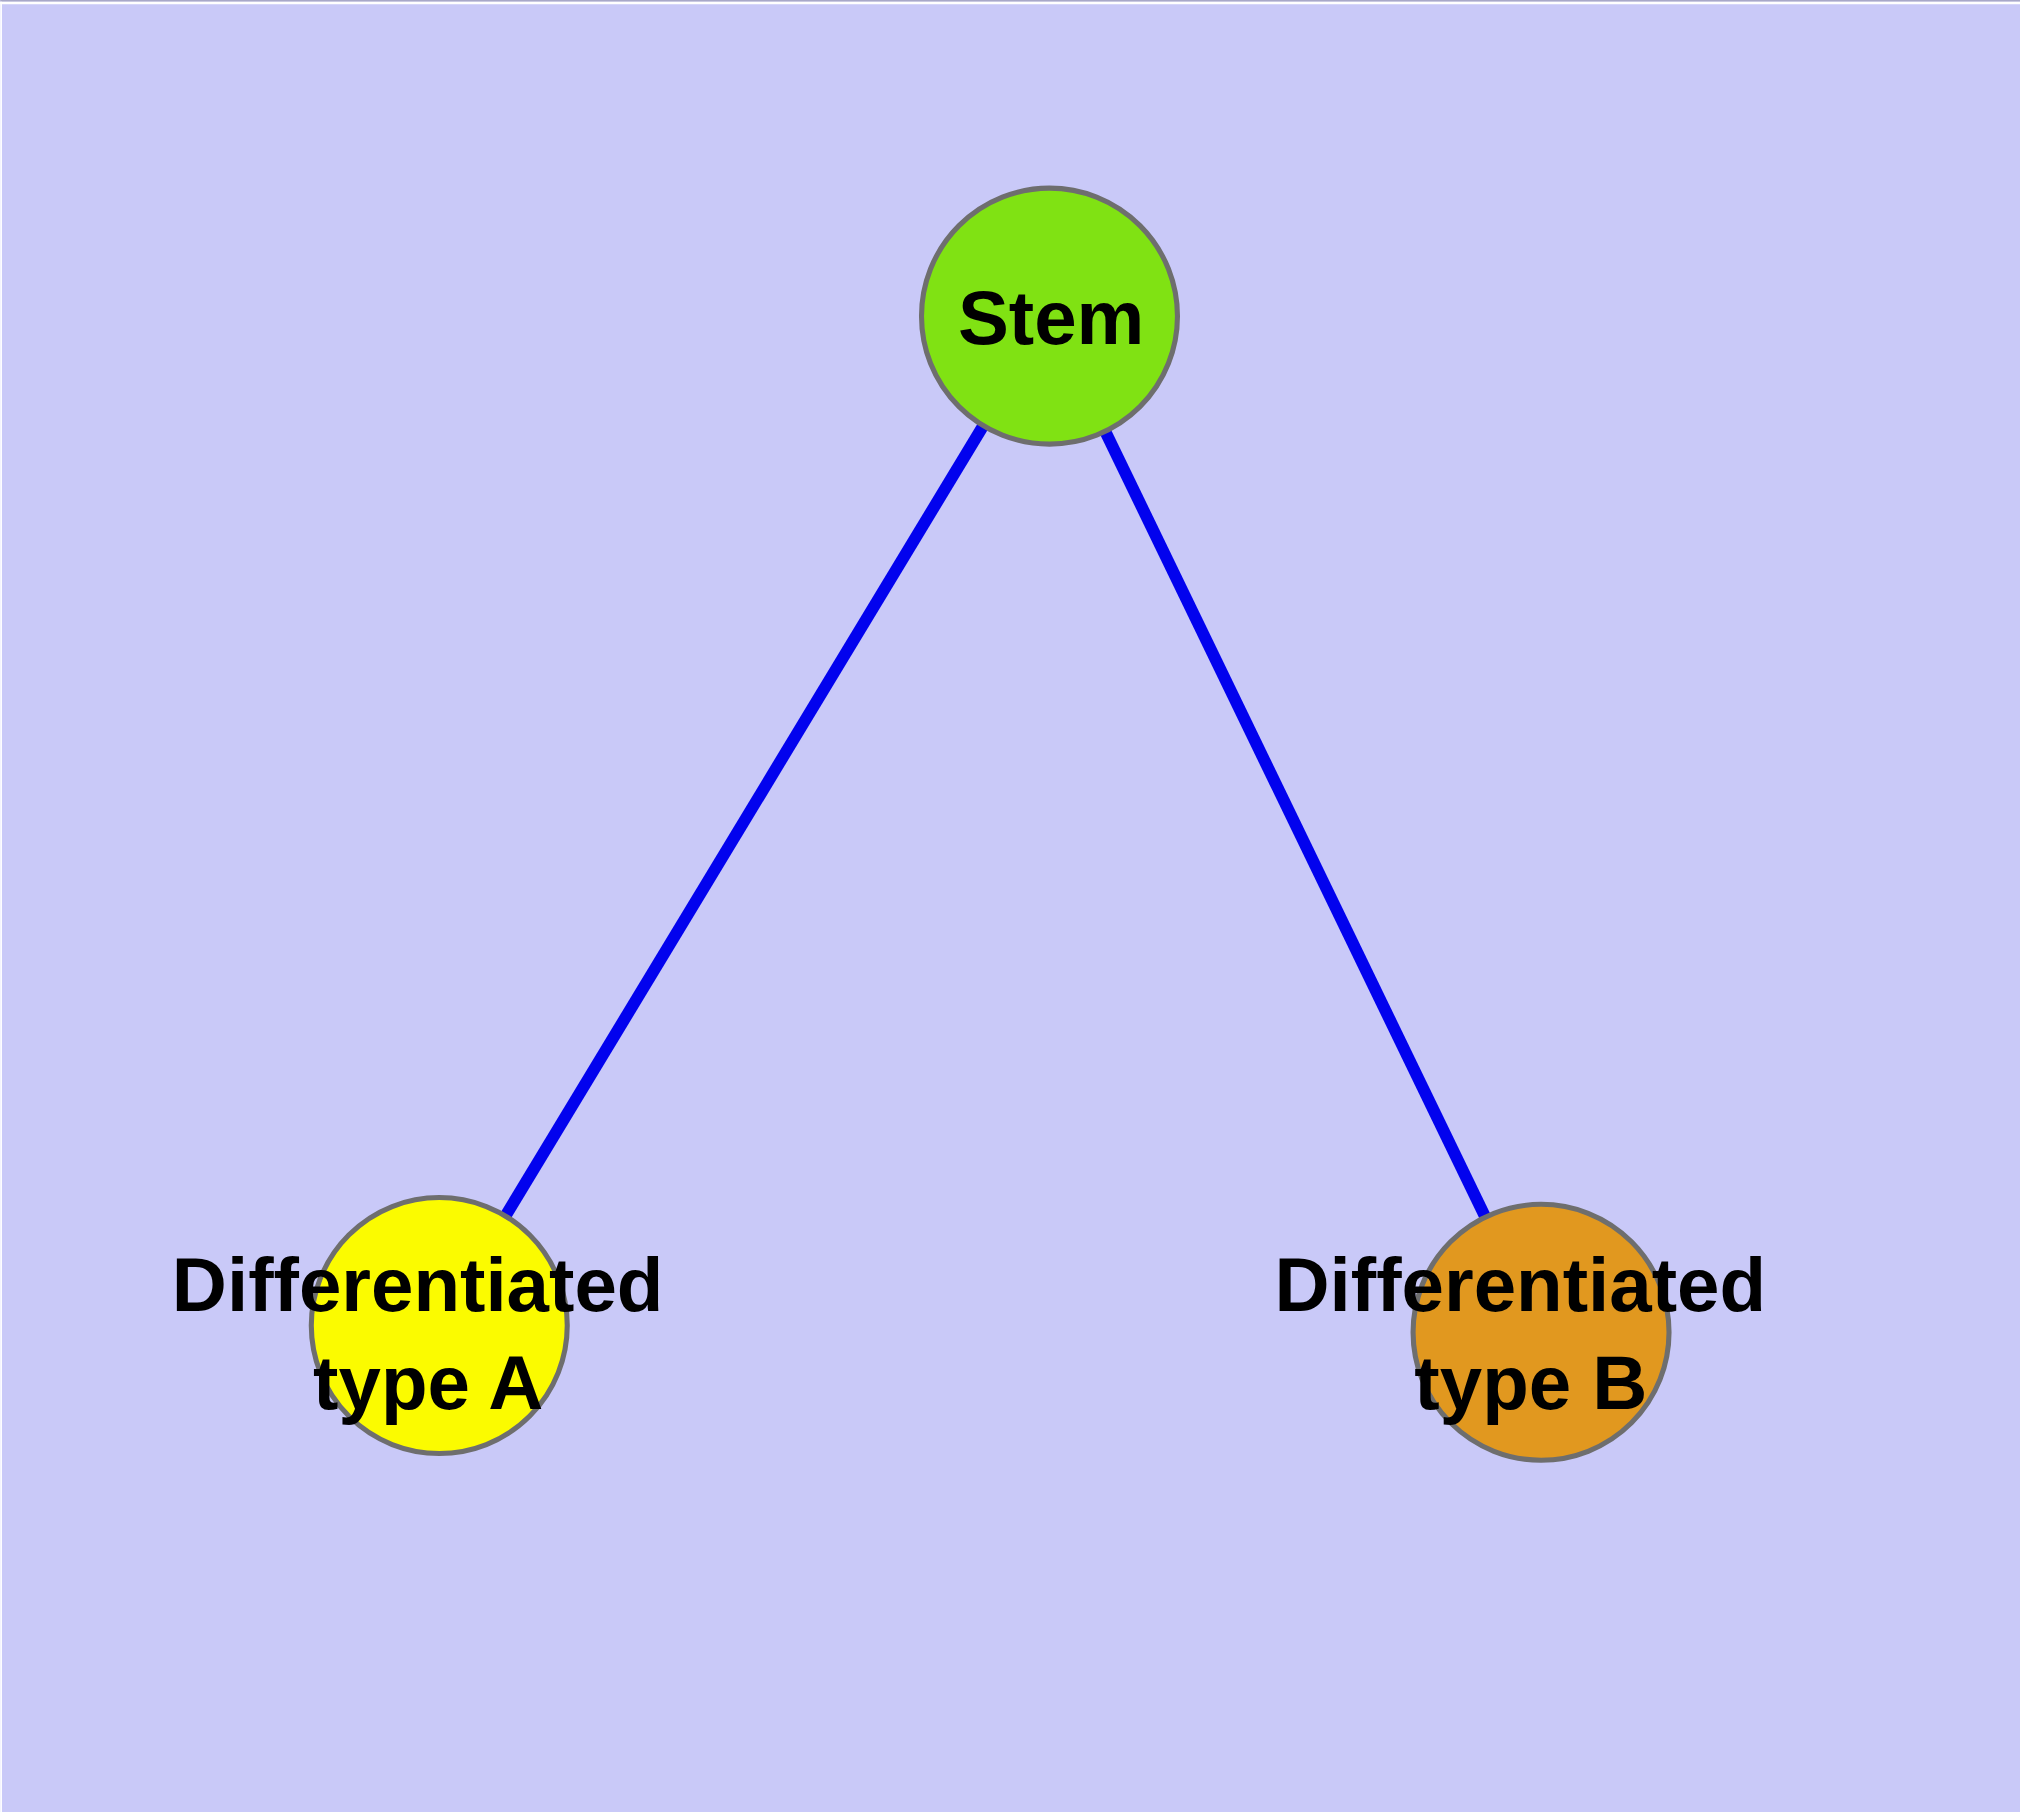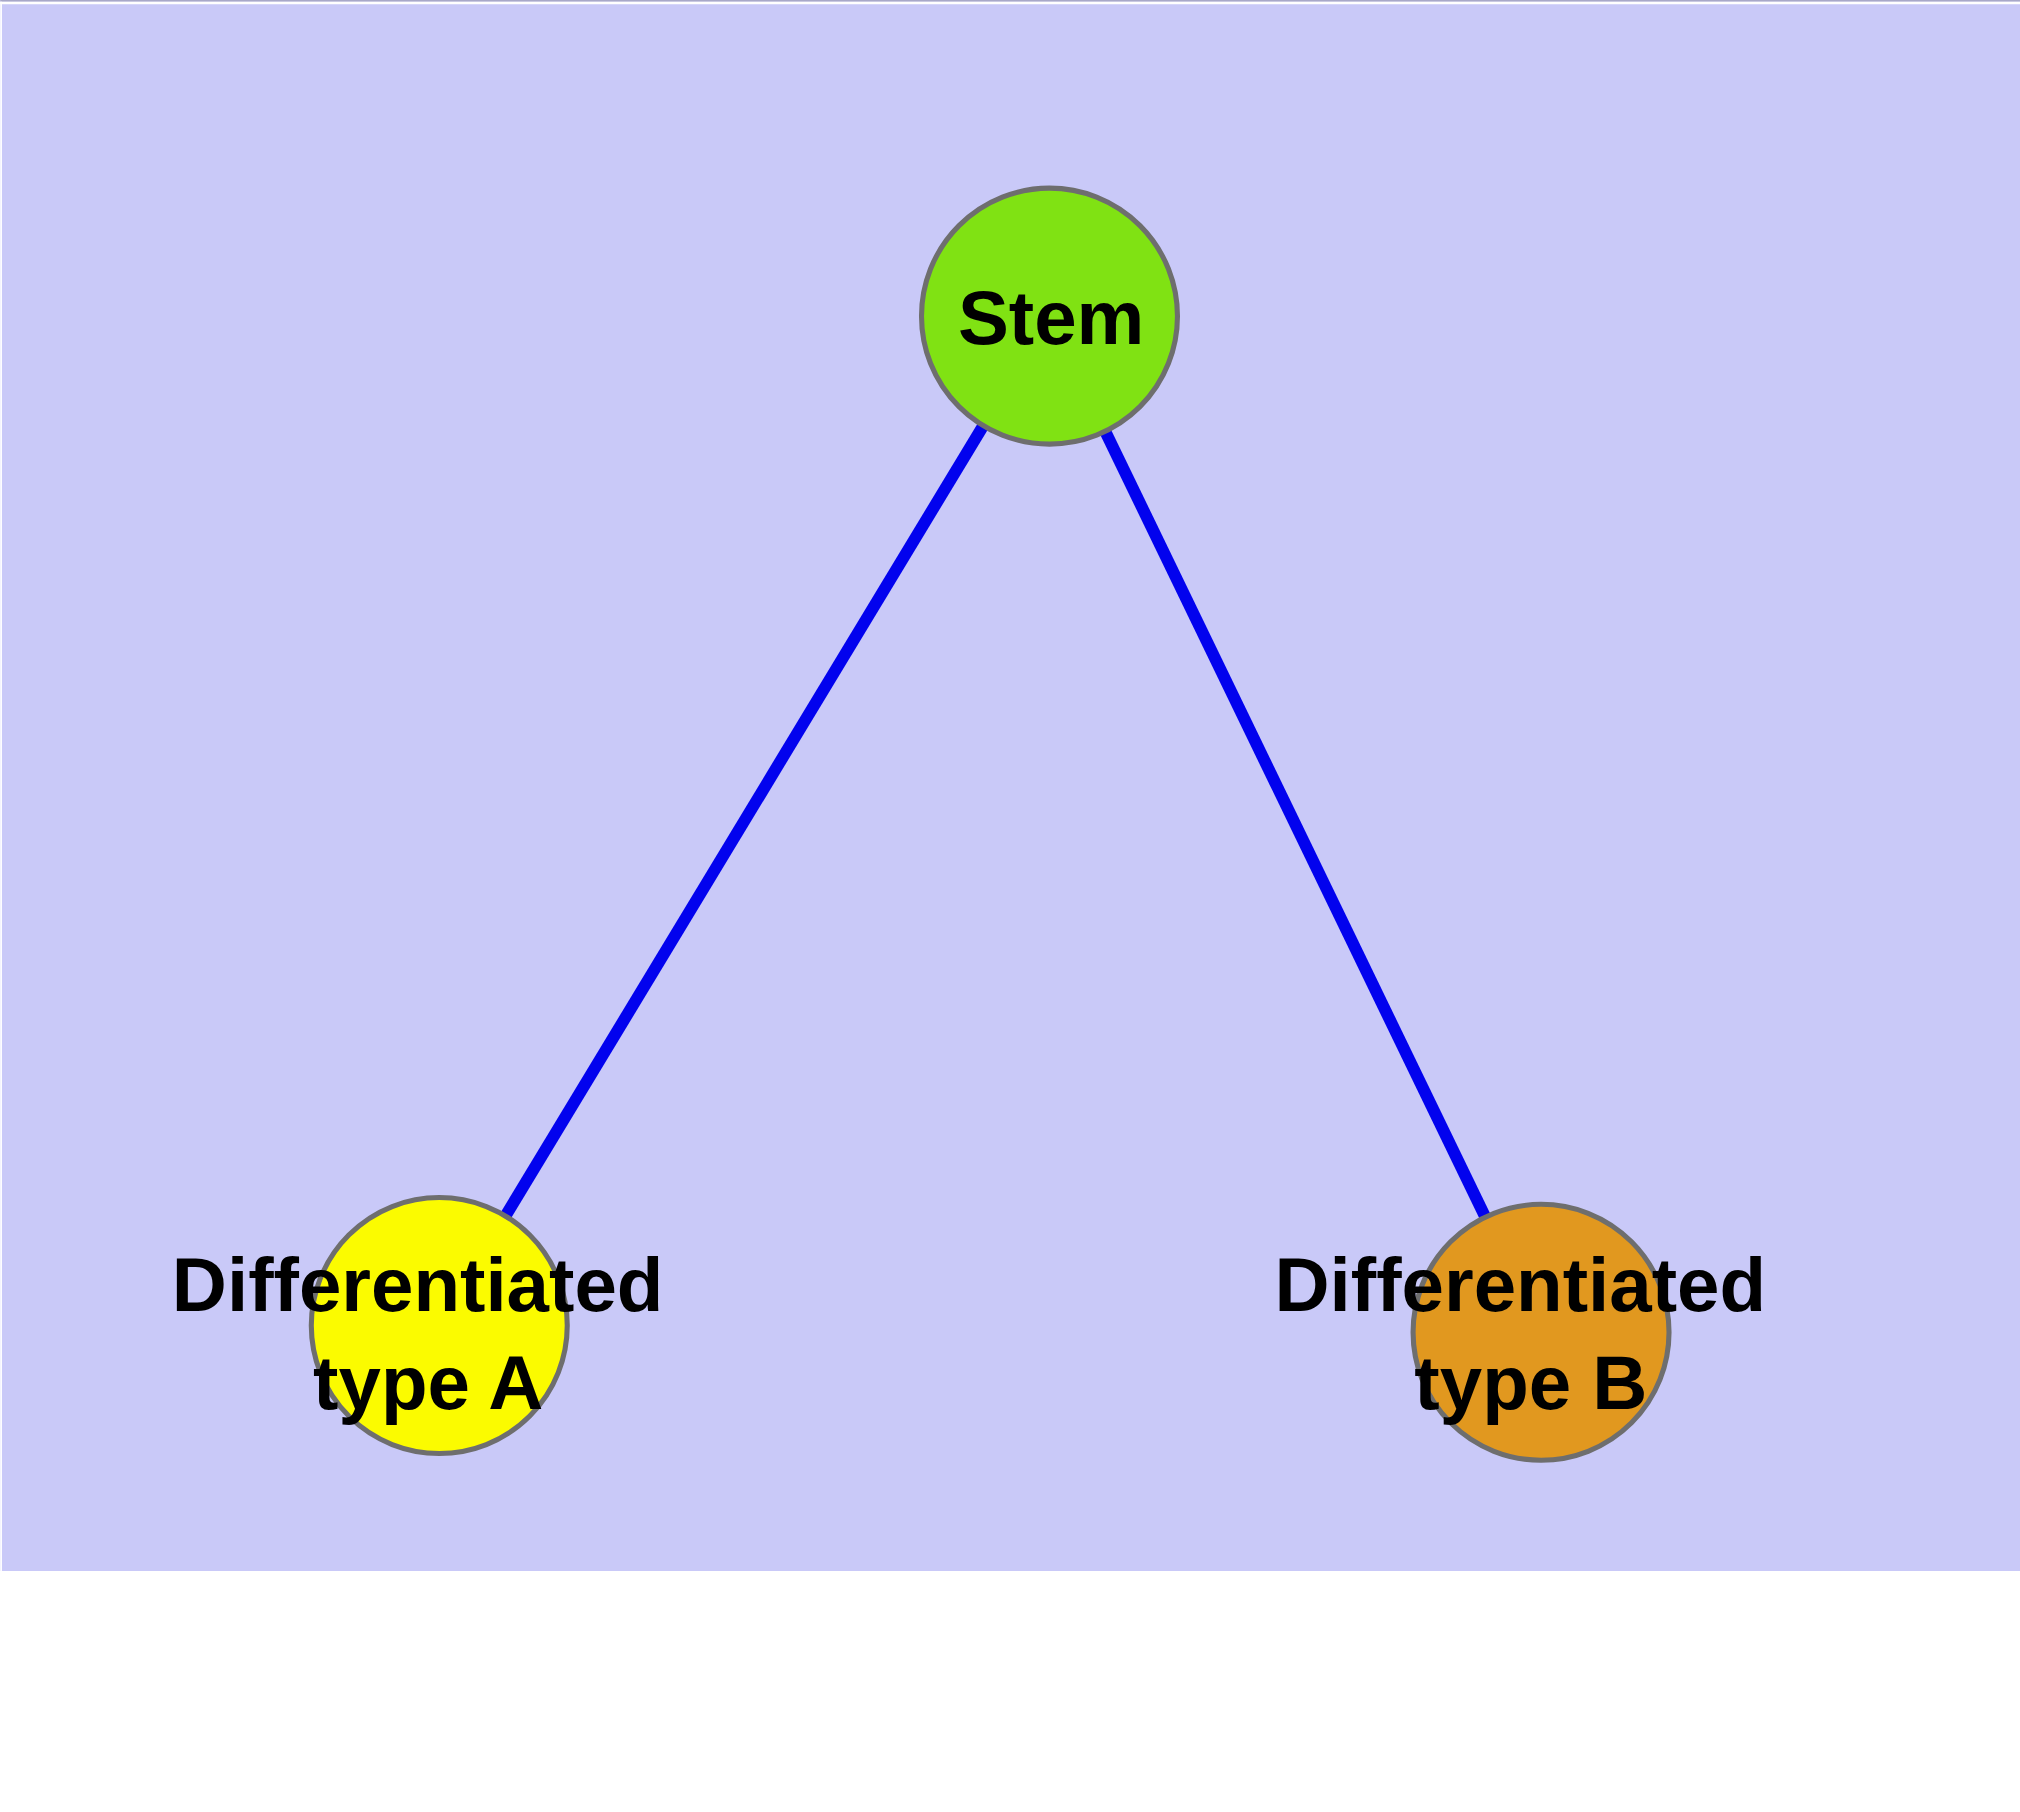--- a/index.html
+++ b/index.html
@@ -3,21 +3,21 @@
 <meta charset="utf-8">
 <style>
   html, body {
     margin: 0;
     padding: 0;
     background: #ffffff;
   }
   .stage {
     position: relative;
     width: 2021px;
-    height: 1571px;
+    height: 1812px;
     overflow: hidden;
   }
   svg {
     display: block;
   }
   .node-label {
     font-family: "Liberation Sans", "DejaVu Sans", sans-serif;
     font-weight: bold;
     font-size: 90px;
     text-anchor: middle;

